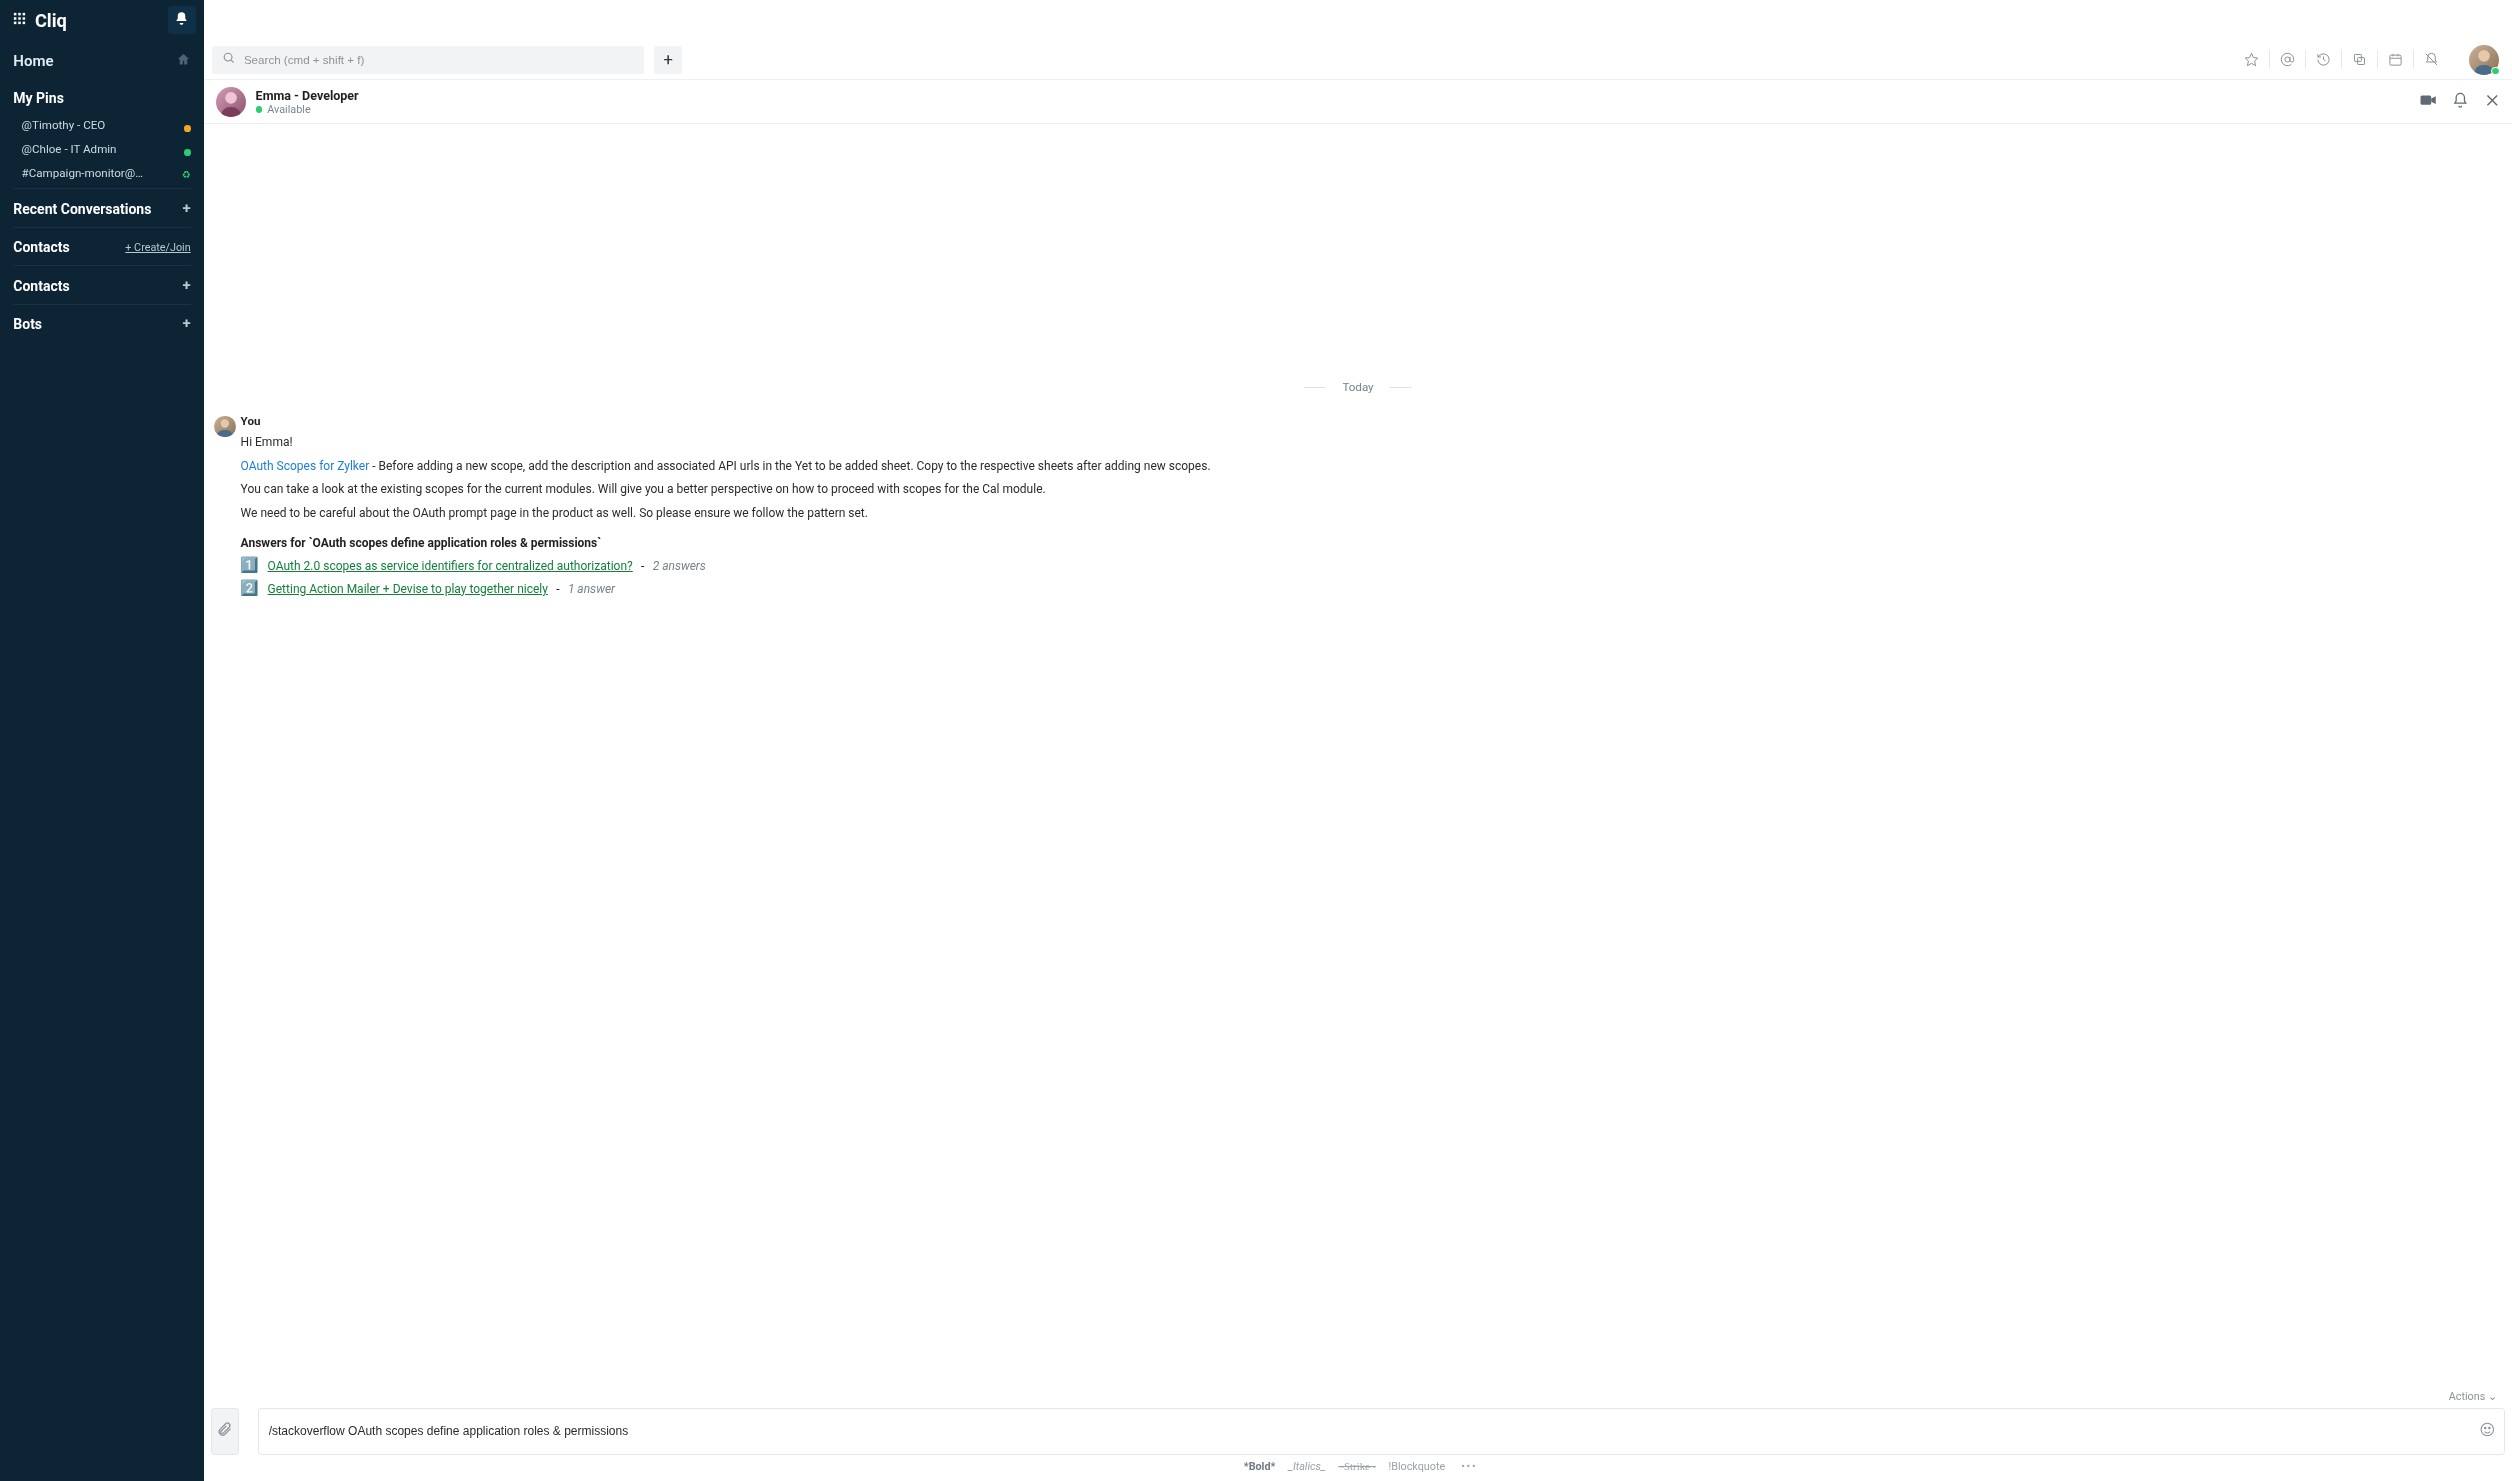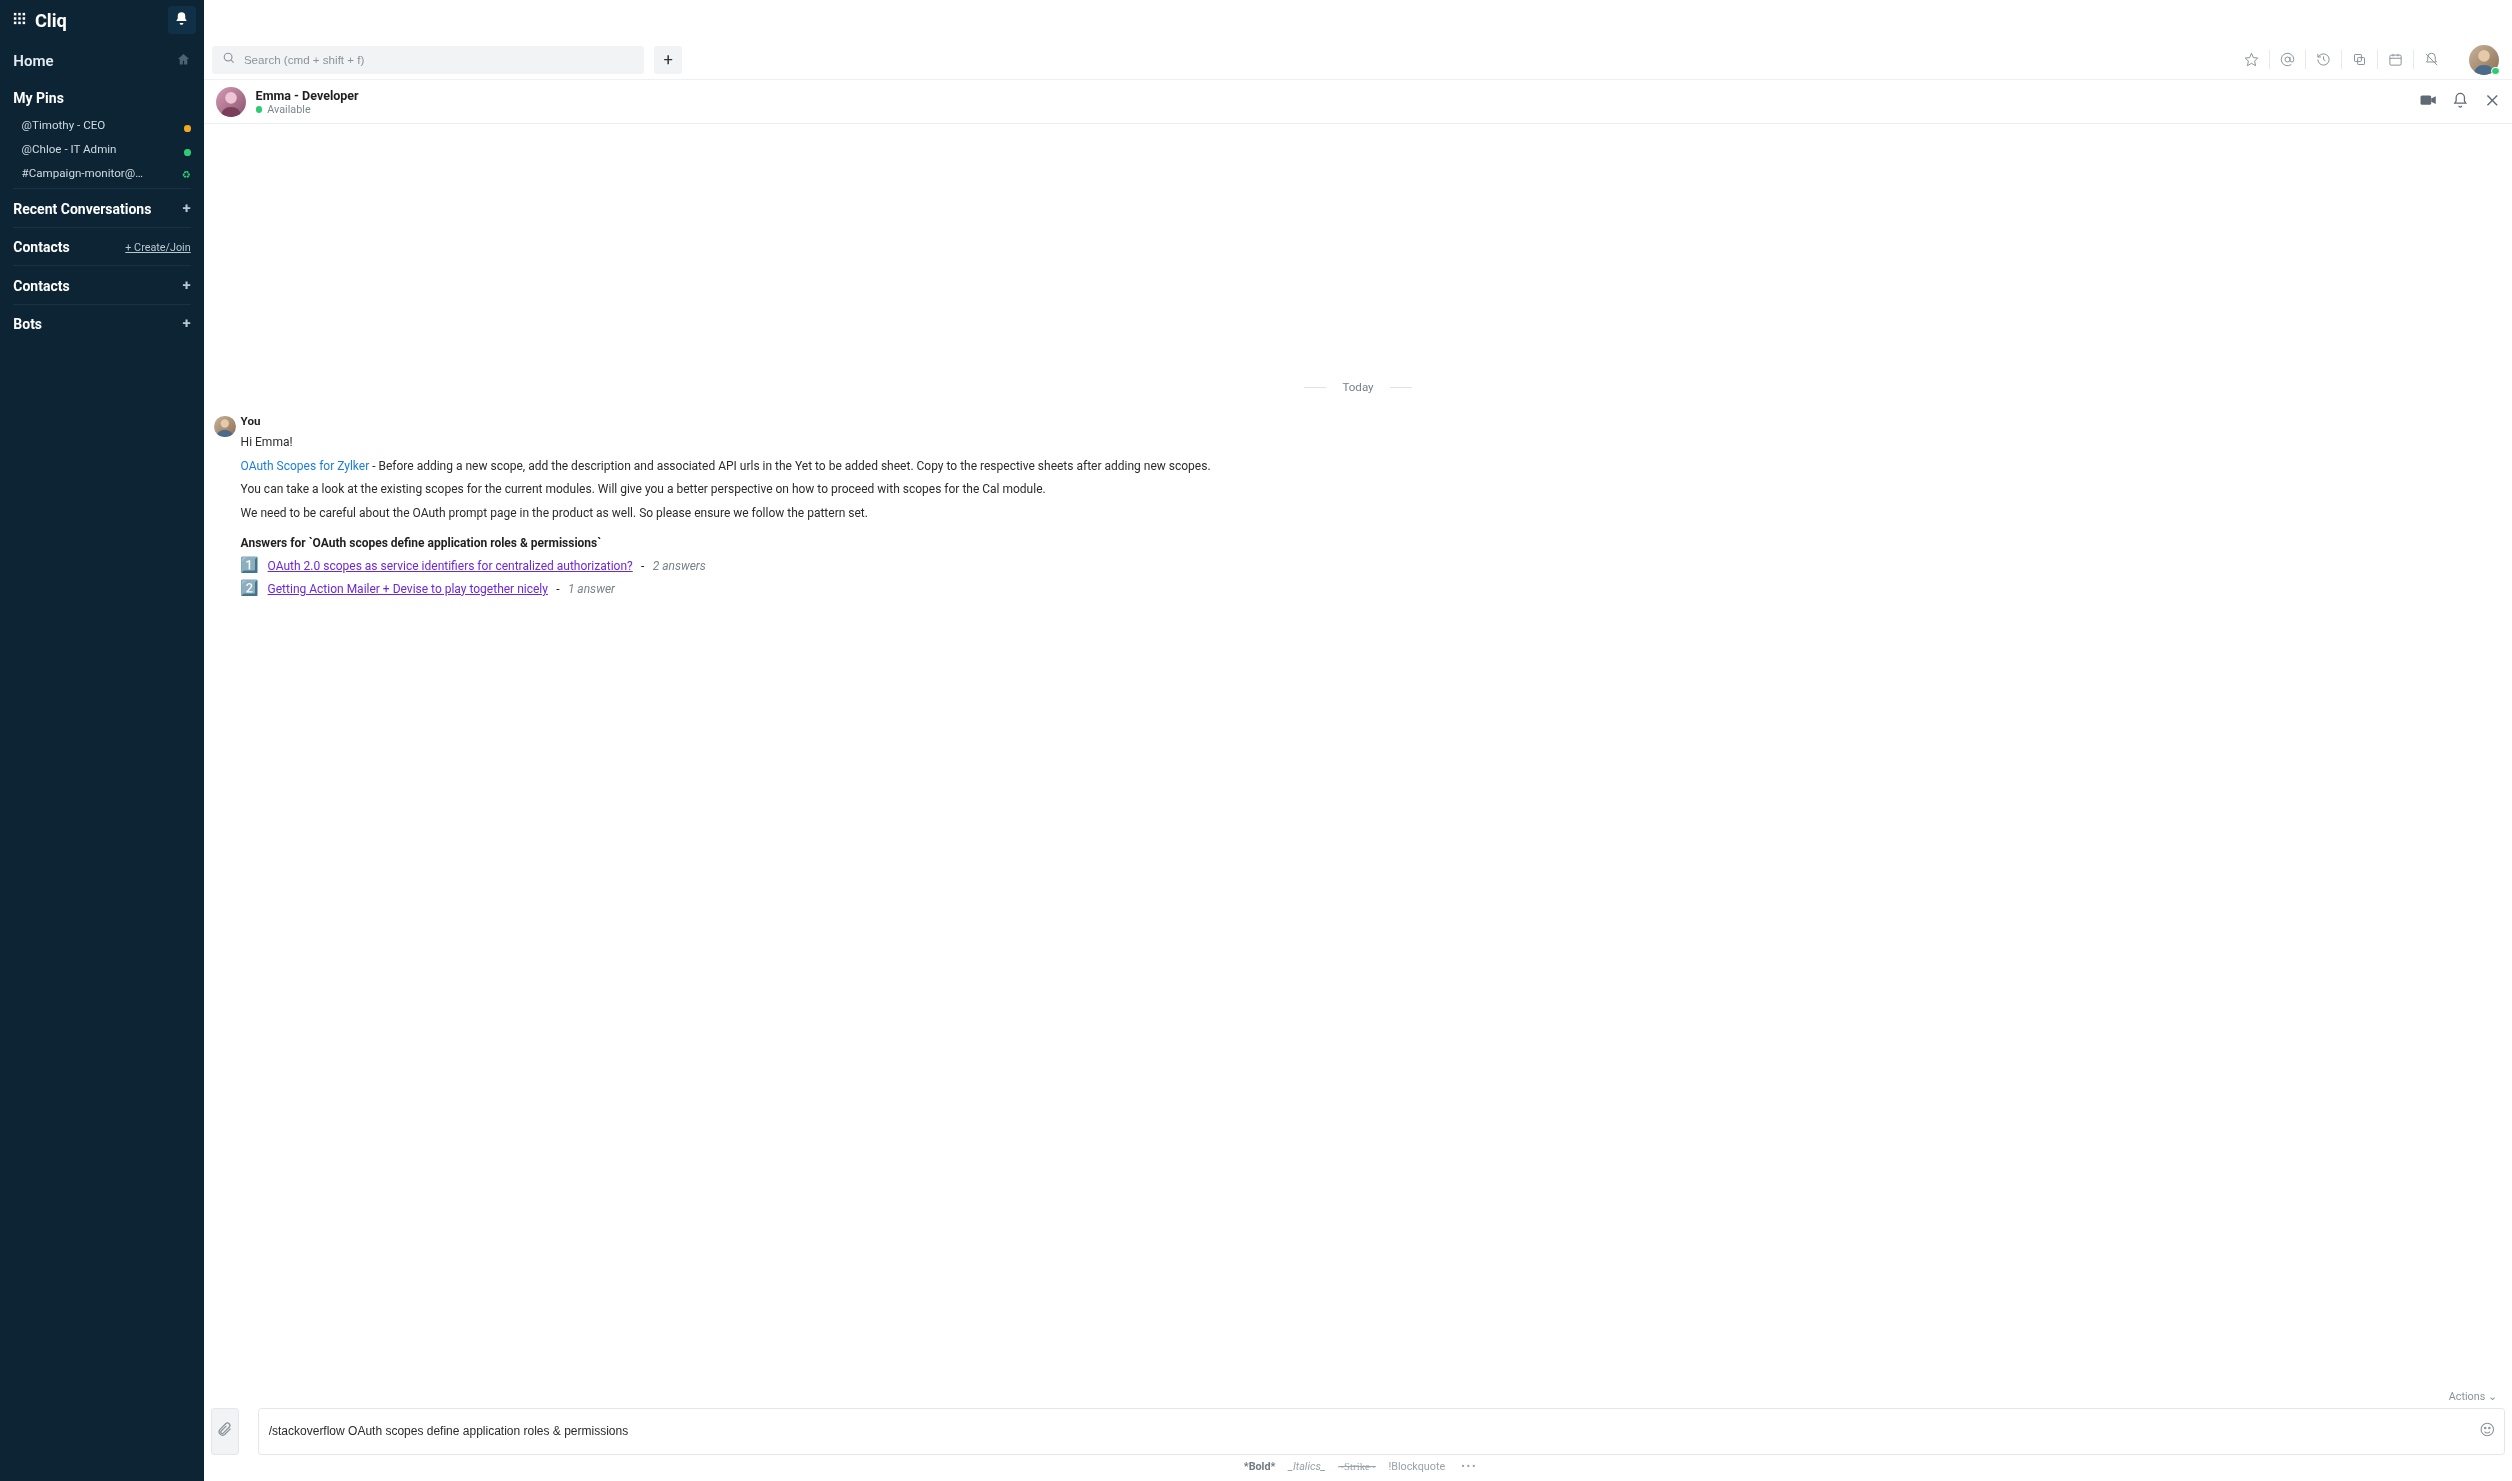--- a/index.html
+++ b/index.html
@@ -102,21 +102,21 @@
   .msg { display: flex; gap: 5px; padding: 5px 20px 5px 10px; }
   .msg-avatar { width: 21.6px; height: 21.6px; border-radius: 50%; background: linear-gradient(135deg,#c9b39a,#8b6f55); flex-shrink: 0; margin-top: 1.7px; overflow: hidden; }
   .msg-body { display: flex; flex-direction: column; gap: 5px; min-width: 0; }
   .msg-author { font-size: 11.6px; font-weight: 700; color: #1f1f1f; }
   .msg-text { font-size: 12px; color: #2b2b2b; line-height: 1.55; }
   .msg-text a { color: #1c7ed6; text-decoration: none; }
 
   .answer-header { font-weight: 700; font-size: 12px; color: #1f1f1f; margin-top: 8.3px; }
   .answer-line { display: flex; align-items: center; gap: 8.3px; font-size: 12px; margin-top: 3.3px; }
   .answer-badge { font-size: 15px; line-height: 1; }
-  .answer-link { color: #6d28d9; text-decoration: underline; }
+  .answer-link { color: #15803d; text-decoration: underline; }
   .answer-count { color: #77828a; font-style: italic; }
 
   
   .composer-area { padding: 0 6.7px 3.3px 6.7px; }
   .actions-link { text-align: right; font-size: 10.8px; color: #8a939b; padding: 3.3px 8.3px 5px 0; cursor: pointer; }
   .composer { display: flex; align-items: flex-start; gap: 19px; }
   .attach-btn { width: 28px; height: 47px; display: flex; align-items: center; justify-content: center; background: #f2f3f5; border: 0.8px solid #e3e6ea; border-radius: 3.3px; cursor: pointer; color: #8a939b; }
   .compose-box { flex: 1; border: 0.8px solid #e3e6ea; border-radius: 3.3px; min-height: 47px; display: flex; align-items: center; padding: 0 37px 0 10px; position: relative; }
   .compose-input { width: 100%; border: none; outline: none; font-size: 12px; color: #2b2b2b; background: transparent; }
   .emoji-btn { position: absolute; right: 8.3px; top: 50%; transform: translateY(-50%); color: #8a939b; cursor: pointer; }

